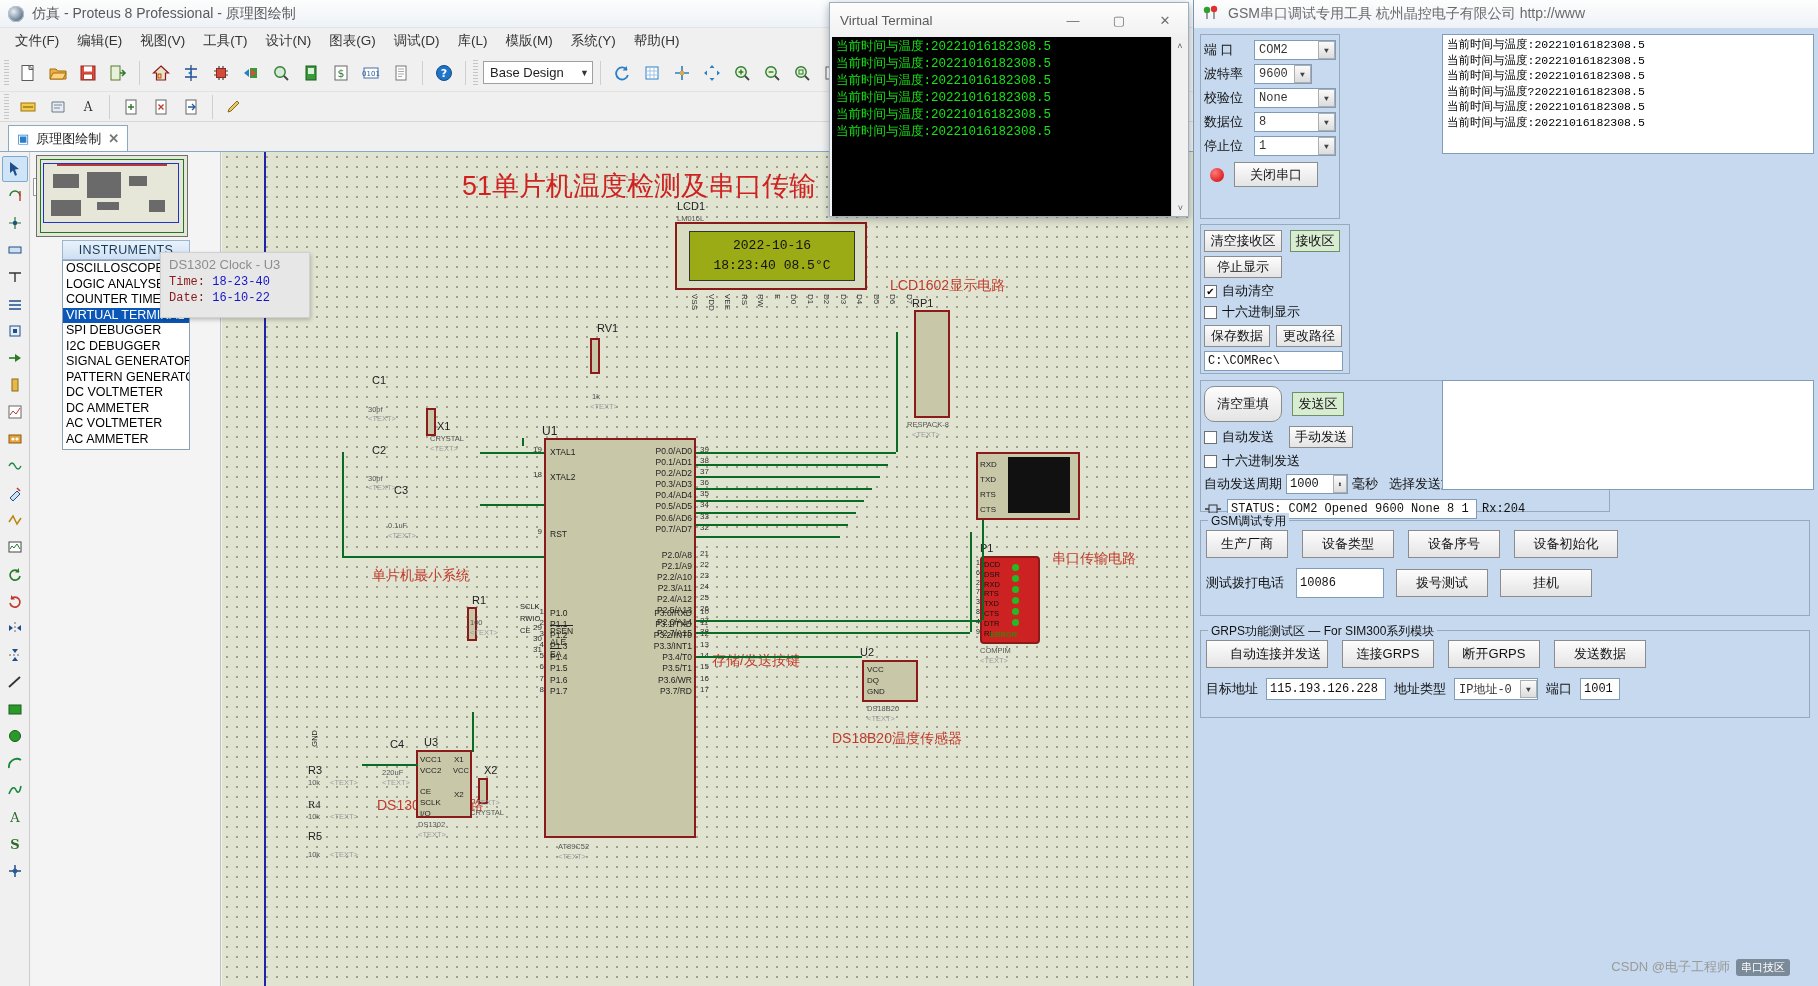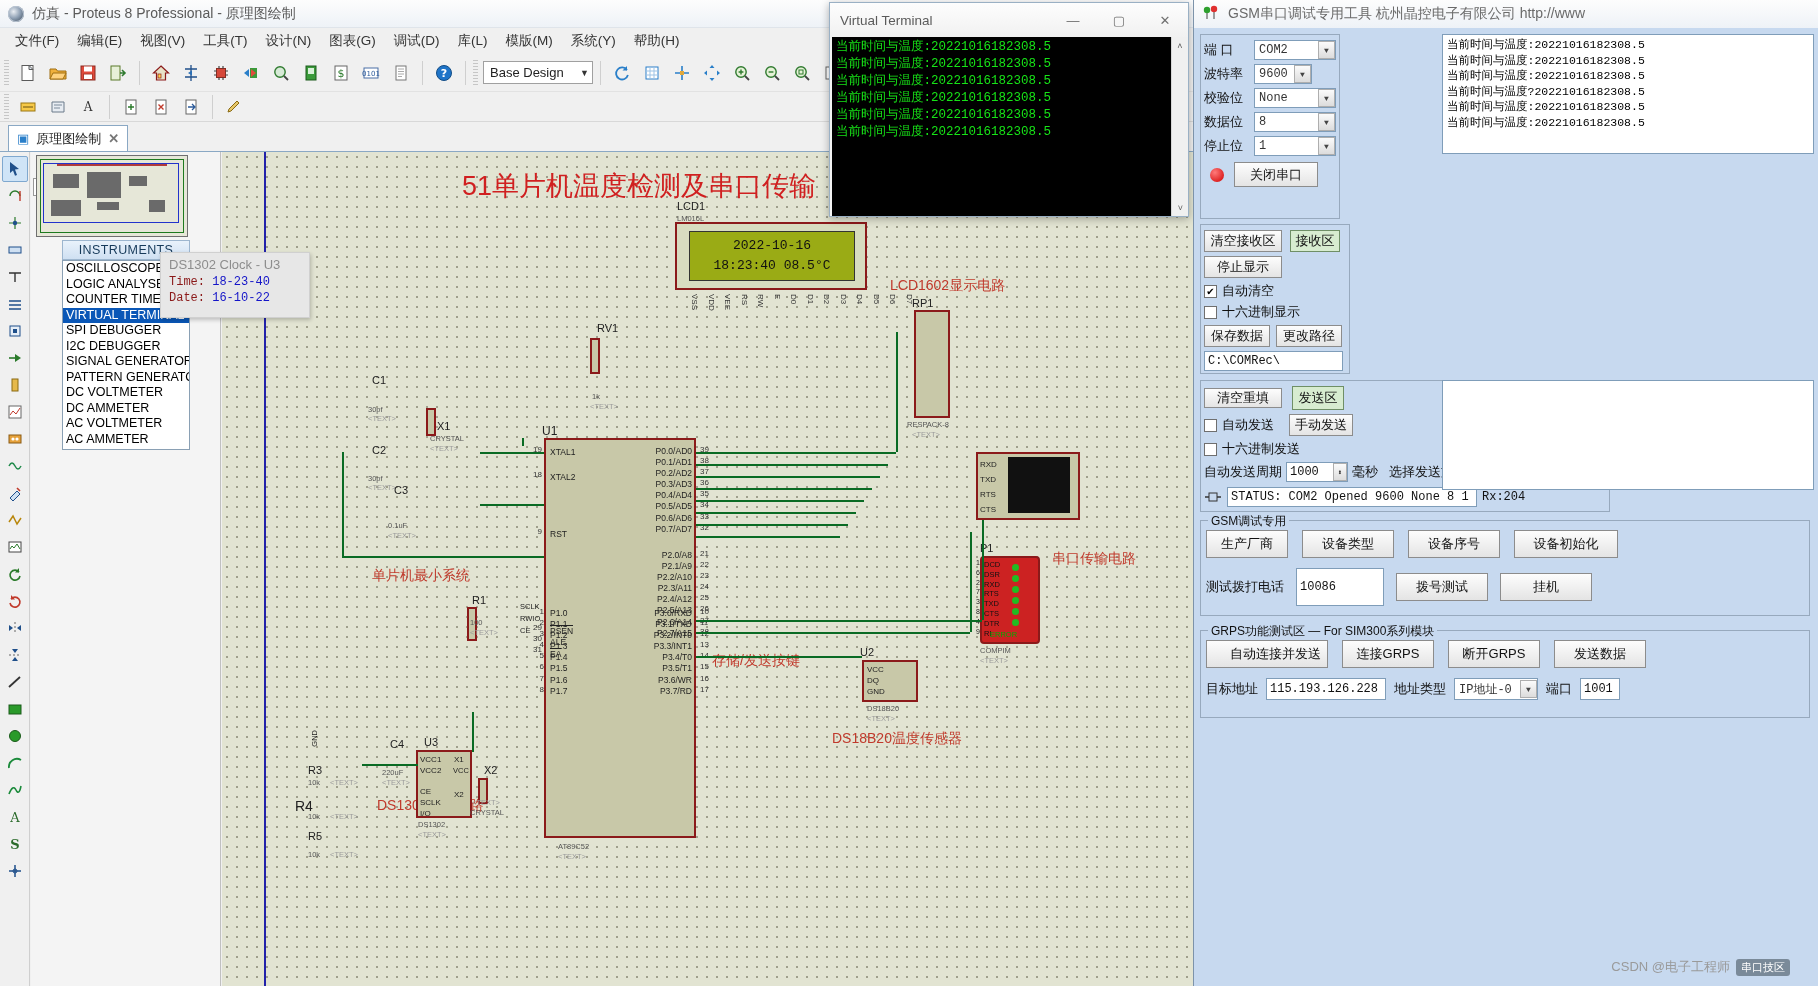--- a/index.html
+++ b/index.html
@@ -813,21 +813,21 @@
     <div class="lbl sm" style="left:196px;top:668px;">DS1302</div>
     <div class="lbl txt" style="left:196px;top:678px;">&lt;TEXT&gt;</div>
     <div class="lbl" style="left:262px;top:612px;font-size:11px;">X2</div>
     <div class="ic" style="left:256px;top:626px;width:10px;height:26px;"></div>
     <div class="lbl sm" style="left:248px;top:656px;">CRYSTAL</div>
     <div class="lbl txt" style="left:250px;top:646px;">&lt;TEXT&gt;</div>
 
     <div class="lbl" style="left:86px;top:612px;font-size:11px;">R3</div>
     <div class="lbl sm" style="left:86px;top:626px;">10k</div>
     <div class="lbl txt" style="left:108px;top:626px;">&lt;TEXT&gt;</div>
-    <div class="lbl" style="left:73px;top:646px;font-size:14px;">R4</div>
+    <div class="lbl" style="left:86px;top:646px;font-size:11px;font-family:Liberation Serif, serif;">R4</div>
     <div class="lbl sm" style="left:86px;top:660px;">10k</div>
     <div class="lbl txt" style="left:108px;top:660px;">&lt;TEXT&gt;</div>
     <div class="lbl" style="left:86px;top:678px;font-size:11px;">R5</div>
     <div class="lbl sm" style="left:86px;top:698px;">10k</div>
     <div class="lbl txt" style="left:108px;top:698px;">&lt;TEXT&gt;</div>
 
     <div class="lbl" style="left:298px;top:450px;font-size:7.5px;">SCLK</div>
     <div class="lbl" style="left:298px;top:462px;font-size:7.5px;">RWIO</div>
     <div class="lbl" style="left:298px;top:474px;font-size:7.5px;">CE</div>
     <div class="lbl" style="left:231px;top:614px;font-size:7.5px;">VCC</div>
@@ -971,21 +971,21 @@
       <div class="g-row" style="gap:6px;margin-bottom:4px;text-align:center;">
         <div class="g-btn" style="width:66px;height:22px;">保存数据</div>
         <div class="g-btn" style="width:66px;height:22px;">更改路径</div>
       </div>
       <div class="g-input" style="width:139px;height:20px;">C:\COMRec\</div>
     </div>
 
     <div class="g-group" style="left:6px; top:352px; width:410px; height:132px;"></div>
     <div style="position:absolute;left:10px;top:358px;width:404px;">
       <div class="g-row" style="gap:10px;margin-bottom:4px;">
-        <div class="g-btn" style="width:78px;height:20px;">清空重填</div>
+        <div class="g-btn" style="width:78px;height:36px;border-radius:10px;">清空重填</div>
         <div class="g-btn green" style="width:52px;height:24px;">发送区</div>
       </div>
       <div class="g-row" style="gap:5px;margin-bottom:4px;">
         <span class="g-chk"></span>
         <span class="g-lbl" style="width:62px;">自动发送</span>
         <div class="g-btn" style="width:64px;height:22px;">手动发送</div>
       </div>
       <div class="g-row" style="gap:5px;margin-bottom:4px;">
         <span class="g-chk"></span>
         <span class="g-lbl">十六进制发送</span>
@@ -1016,21 +1016,21 @@
     <div class="g-grouptitle" style="left:14px; top:485px;">GSM调试专用</div>
     <div style="position:absolute;left:12px;top:502px;width:598px;">
       <div class="g-row" style="gap:14px;margin-bottom:10px;">
         <div class="g-btn" style="width:82px;height:28px;">生产厂商</div>
         <div class="g-btn" style="width:92px;height:28px;">设备类型</div>
         <div class="g-btn" style="width:92px;height:28px;">设备序号</div>
         <div class="g-btn" style="width:104px;height:28px;">设备初始化</div>
       </div>
       <div class="g-row" style="gap:12px;">
         <span class="g-lbl">测试拨打电话</span>
-        <div class="g-input" style="width:88px;height:38px;">10086</div>
+        <div class="g-input" style="width:88px;height:30px;">10086</div>
         <div class="g-btn" style="width:92px;height:28px;">拨号测试</div>
         <div class="g-btn" style="width:92px;height:28px;">挂机</div>
       </div>
     </div>
 
     <div class="g-group" style="left:6px; top:602px; width:610px; height:88px;"></div>
     <div class="g-grouptitle" style="left:14px; top:595px;">GRPS功能测试区 — For SIM300系列模块</div>
     <div style="position:absolute;left:12px;top:612px;width:598px;">
       <div class="g-row" style="gap:14px;margin-bottom:10px;">
         <div class="g-btn" style="width:122px;height:28px;padding-left:17px;">自动连接并发送</div>

